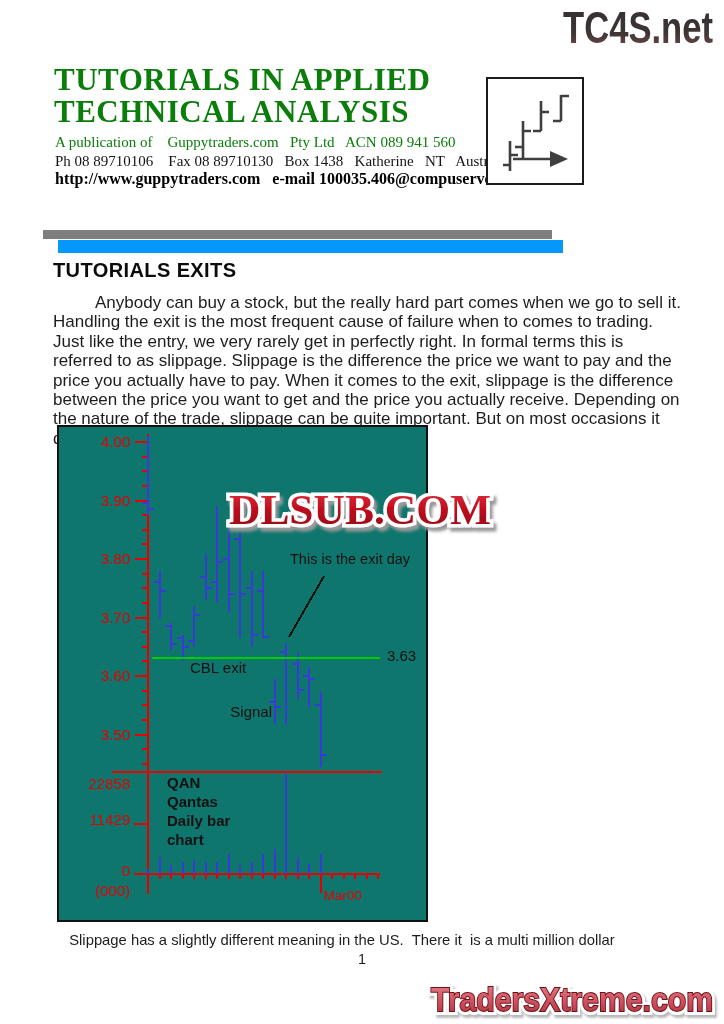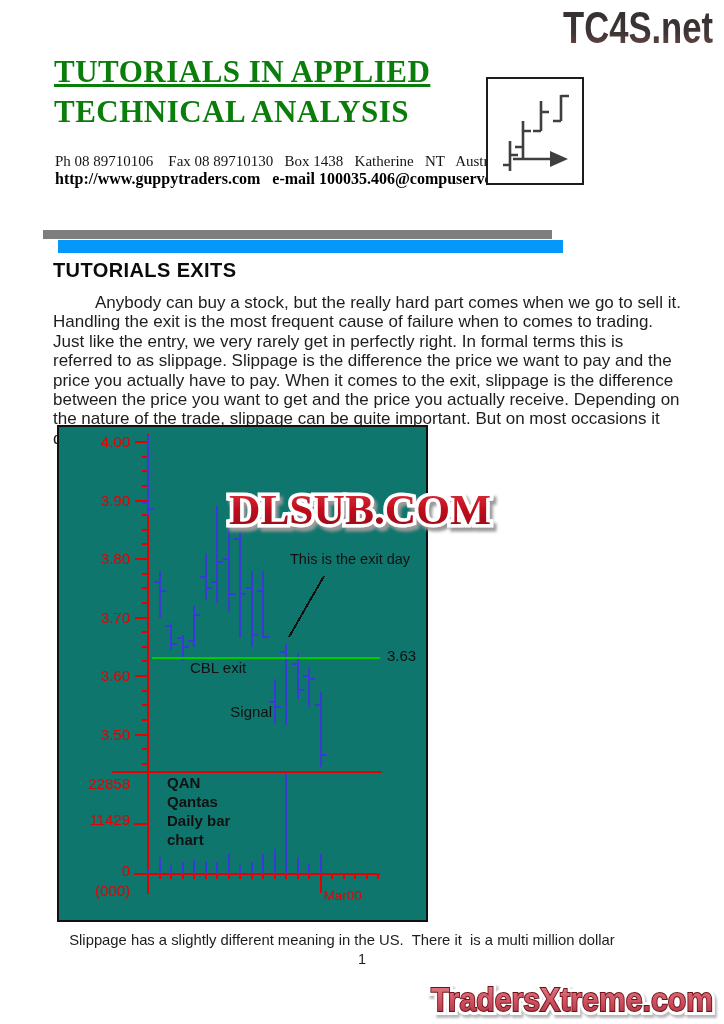--- a/index.html
+++ b/index.html
@@ -47,23 +47,24 @@
     <defs>
       <linearGradient id="gTC" x1="0" y1="0" x2="0" y2="1">
         <stop offset="0" stop-color="#343030"></stop>
         <stop offset="0.6" stop-color="#3d3434"></stop>
         <stop offset="1" stop-color="#7a4c4c"></stop>
       </linearGradient>
     </defs>
     <text x="155" y="41" text-anchor="end" textLength="150" lengthAdjust="spacingAndGlyphs" font-family="Liberation Sans, sans-serif" font-weight="bold" font-size="44" fill="url(#gTC)">TC4S.net</text>
   </svg>
 
-  <div class="abs title-line" style="top:54px;text-decoration:underline;">TUTORIALS IN APPLIED</div>
+  <div class="abs title-line" style="top:62px;">TUTORIALS IN APPLIED</div>
   <div class="abs title-line" style="top:94px;">TECHNICAL ANALYSIS</div>
 
+  <div class="abs pub-line serif pre">A publication of    Guppytraders.com   Pty Ltd   ACN 089 941 560</div>
   <div class="abs contact-line serif pre">Ph 08 89710106    Fax 08 89710130   Box 1438   Katherine   NT   Australia   0851</div>
   <div class="abs web-line serif pre">http://www.guppytraders.com   e-mail 100035.406@compuserve.com</div>
 
   <div class="abs logo-box">
     <svg width="94" height="104" viewBox="0 0 94 104">
       <g stroke="#3f3f3f" stroke-width="2.6" fill="none">
         <path d="M22,62 V92 M15,86 H22 M22,76 H30"></path>
         <path d="M35,42 V80 M27,68 H35 M35,52 H43"></path>
         <path d="M53,22 V52 M45,52 H53 M53,33 H61"></path>
         <path d="M73,16 V42 M65,42 H73 M73,17 H81"></path>

